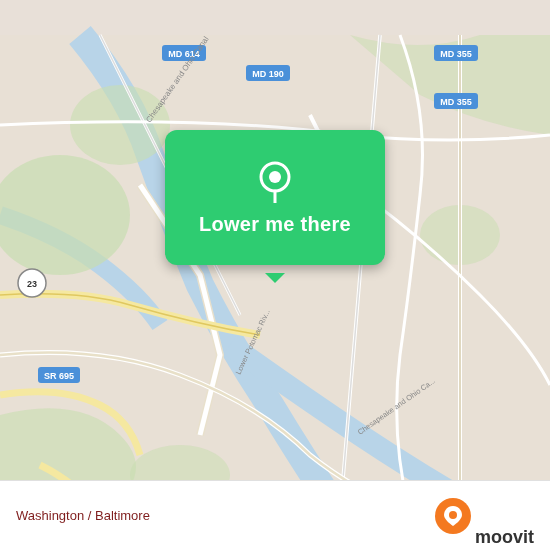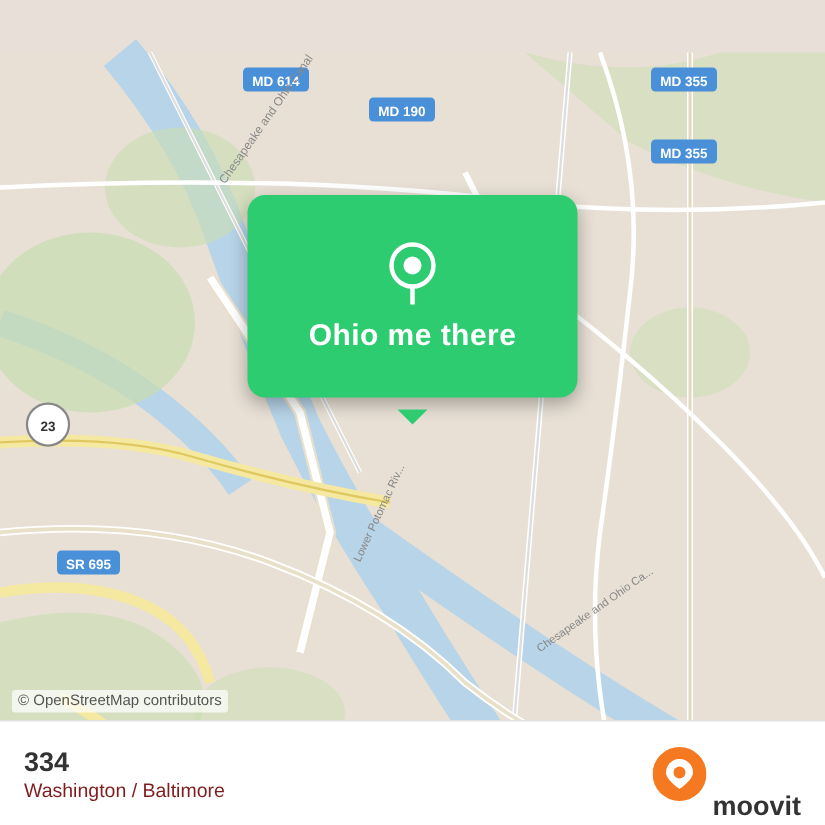--- a/index.html
+++ b/index.html
@@ -206,29 +206,27 @@
     <text x="360" y="400" font-size="7.5" fill="#888" transform="rotate(-35, 360, 400)">Chesapeake and Ohio Ca...</text>
   </svg>
 
   <div id="popup-card">
 
     <svg id="pin-icon" viewBox="0 0 44 44" xmlns="http://www.w3.org/2000/svg">
       <circle cx="22" cy="18" r="14" fill="none" stroke="white" stroke-width="3"></circle>
       <circle cx="22" cy="18" r="6" fill="white"></circle>
       <path d="M 22 32 L 22 44" stroke="white" stroke-width="3" stroke-linecap="round"></path>
     </svg>
-    <button id="take-me-there-btn">Ohio me there</button>
+    <button id="take-me-there-btn">Lower me there</button>
   </div>
 
-  <div id="copyright-text">© OpenStreetMap contributors</div>
 </div>
 
 <div id="bottom-bar">
   <div id="route-info">
-    <span id="route-label">334</span>
     <span id="route-sublabel">Washington / Baltimore</span>
   </div>
   <div id="moovit-logo">
 
     <svg width="36" height="36" viewBox="0 0 36 36">
       <circle cx="18" cy="18" r="18" fill="#f47920"></circle>
 
       <path d="M18 8 C13 8 9 12 9 17 C9 22 18 28 18 28 C18 28 27 22 27 17 C27 12 23 8 18 8Z" fill="white"></path>
       <circle cx="18" cy="17" r="4" fill="#f47920"></circle>
     </svg>

